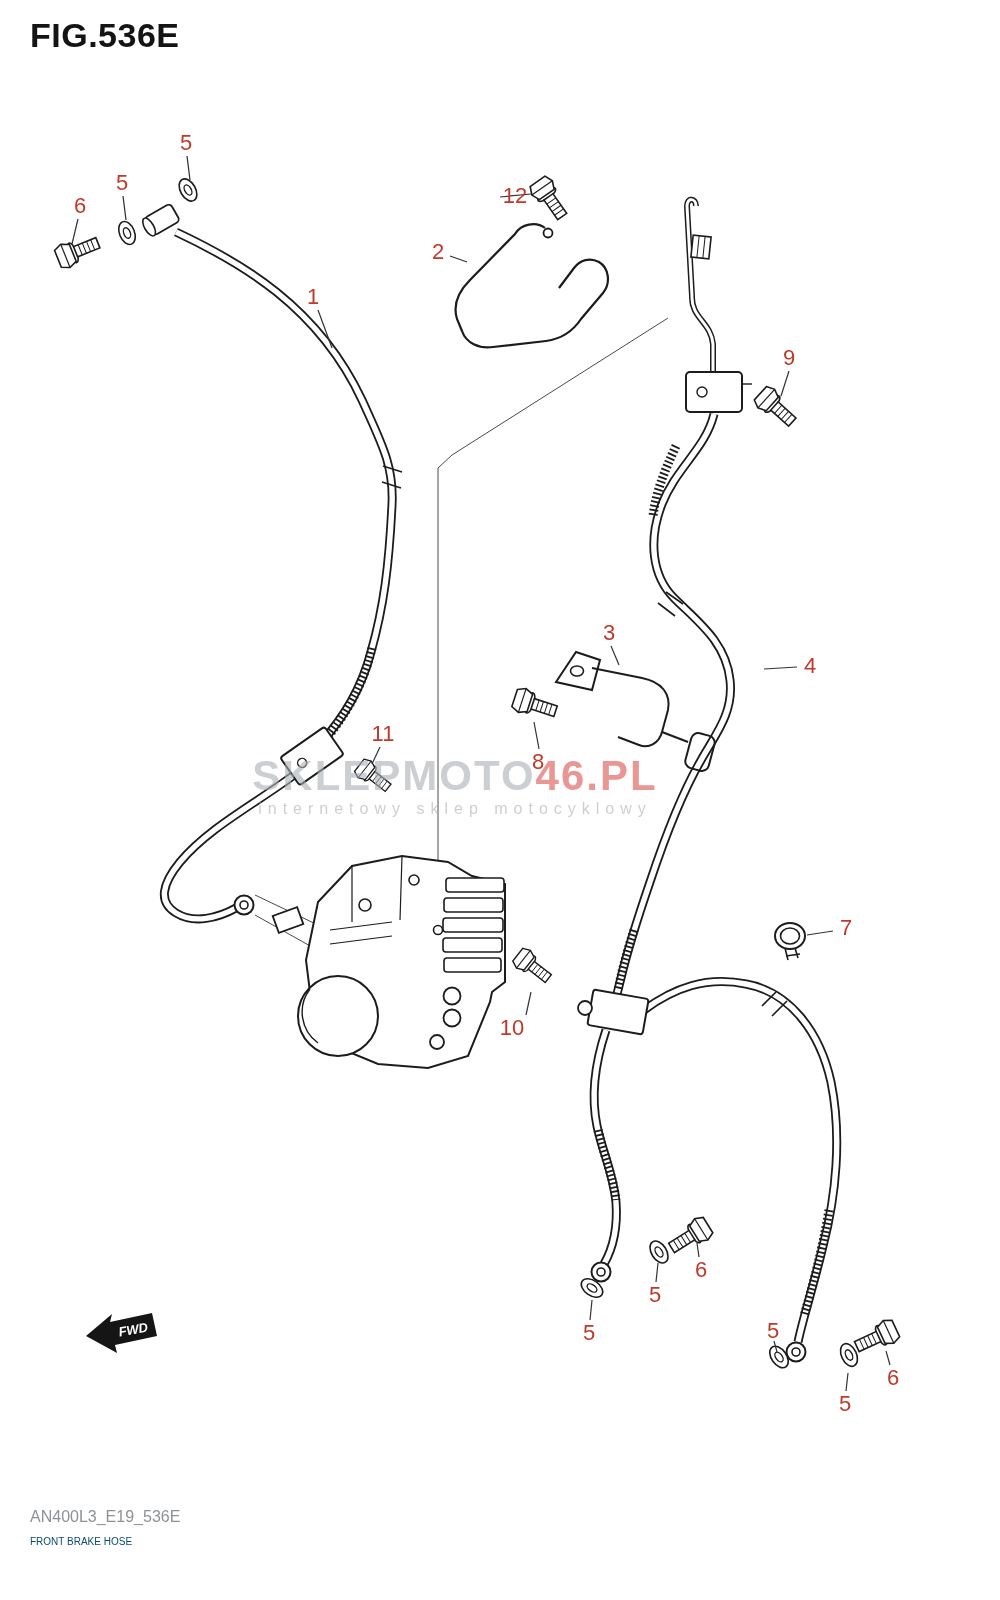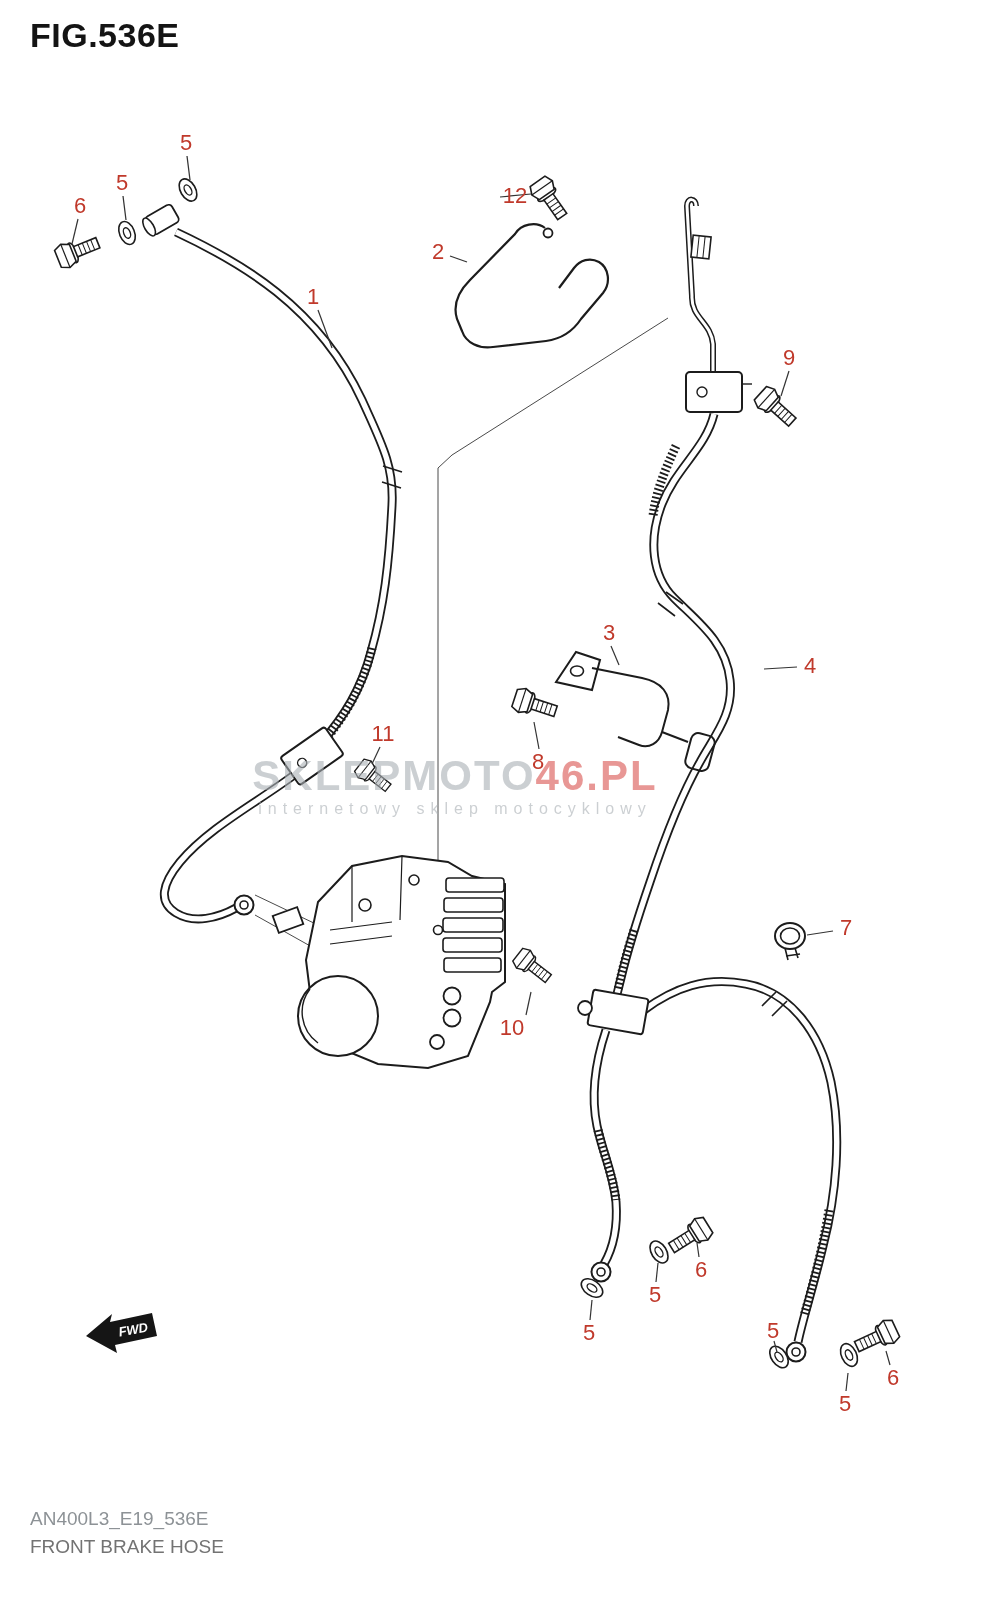--- a/index.html
+++ b/index.html
@@ -5,22 +5,22 @@
   html,body{margin:0;padding:0;background:#ffffff;}
   body{width:1000px;height:1600px;position:relative;font-family:"Liberation Sans",sans-serif;}
   .page{position:absolute;inset:0;overflow:hidden;background:#fff;}
   svg.art{position:absolute;left:0;top:0;}
   .fig-title{position:absolute;left:30px;top:16px;font-size:34px;font-weight:bold;letter-spacing:.5px;color:#141414;text-align:center;}
   .callout{position:absolute;transform:translate(-50%,-50%);font-size:22px;line-height:1;color:var(--callout-color,#c0392b);}
   .watermark{position:absolute;left:455px;top:752px;transform:translateX(-50%);text-align:center;pointer-events:none;opacity:.6;white-space:nowrap;}
   .wm-main{font-size:42px;font-weight:bold;letter-spacing:2px;color:var(--wm-gray,#aab0b5);}
   .wm-main .wm-red{color:var(--wm-red,#d9534f);}
   .wm-sub{font-size:16px;letter-spacing:6px;color:#aab0b5;margin-top:0px;}
-  .footer-code{position:absolute;left:30px;top:1508px;font-size:19px;color:#8d9296;}
-  .footer-title{position:absolute;left:30px;top:1536px;font-size:19px;color:#737373;}
+  .footer-code{position:absolute;left:30px;top:1508px;font-size:16px;color:#8d9296;}
+  .footer-title{position:absolute;left:30px;top:1536px;font-size:10px;color:#0c4a6e;}
 </style>
 </head>
 <body>
 
 <div class="page">
 
   <div class="fig-title">FIG.536E</div>
 
   <svg class="art" width="1000" height="1600" viewBox="0 0 1000 1600" xmlns="http://www.w3.org/2000/svg">
     <defs>

